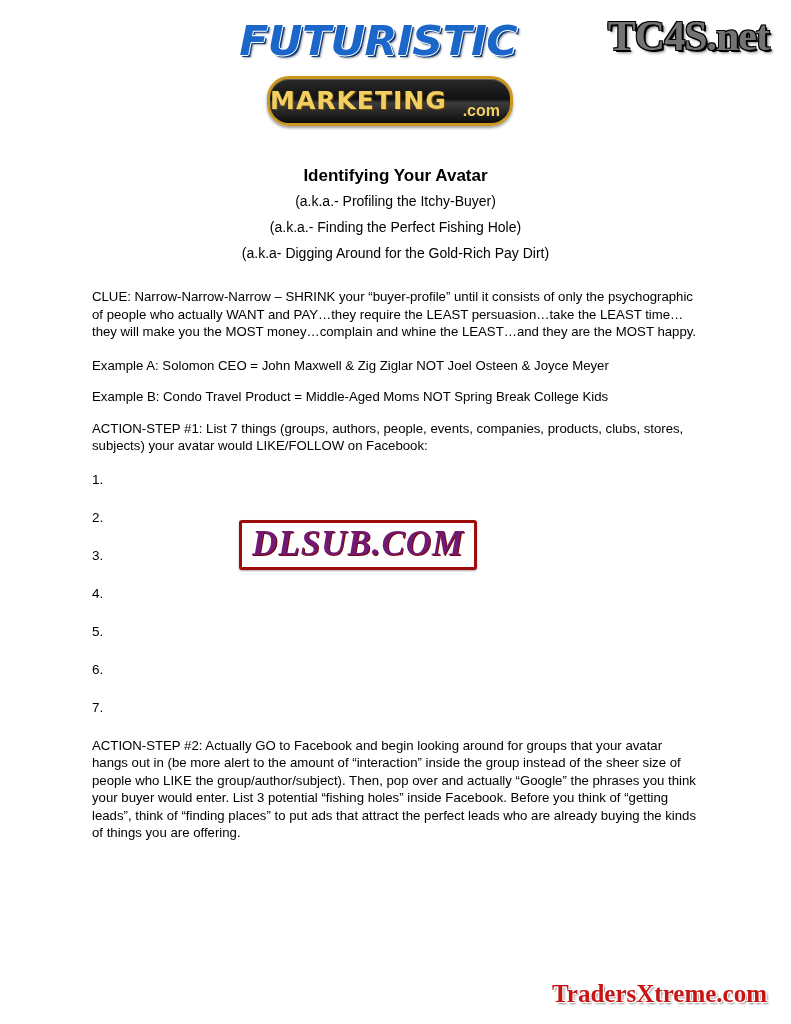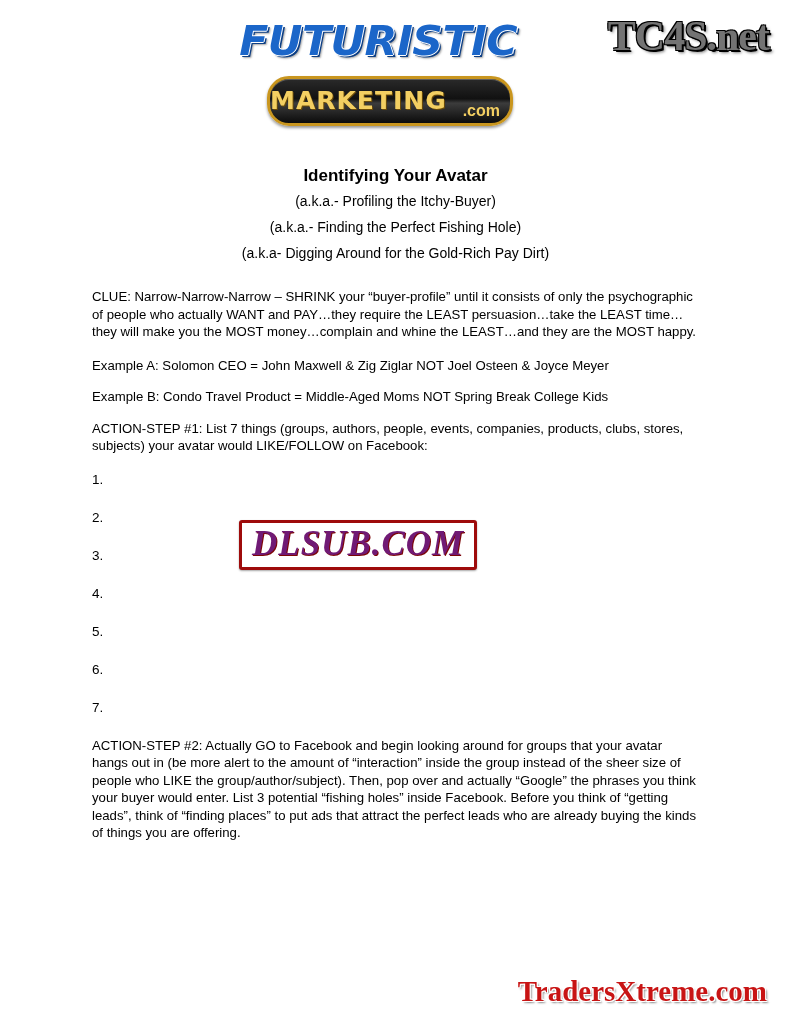--- a/index.html
+++ b/index.html
@@ -160,21 +160,21 @@
     margin-top: 28px;
   }
 
   
   .footer-brand {
     position: absolute;
     right: 24px;
     bottom: 16px;
     font-family: "Liberation Serif", serif;
     font-weight: bold;
-    font-size: 29px;
+    font-size: 25px;
     color: #c81414;
     text-shadow:
       -1px -1px 0 #ffffff, 1px -1px 0 #ffffff, -1px 1px 0 #ffffff, 1px 1px 0 #ffffff,
        2px 2px 2px rgba(0,0,0,0.45);
   }
 </style>
 </head>
 <body>
 
 <div class="page">

